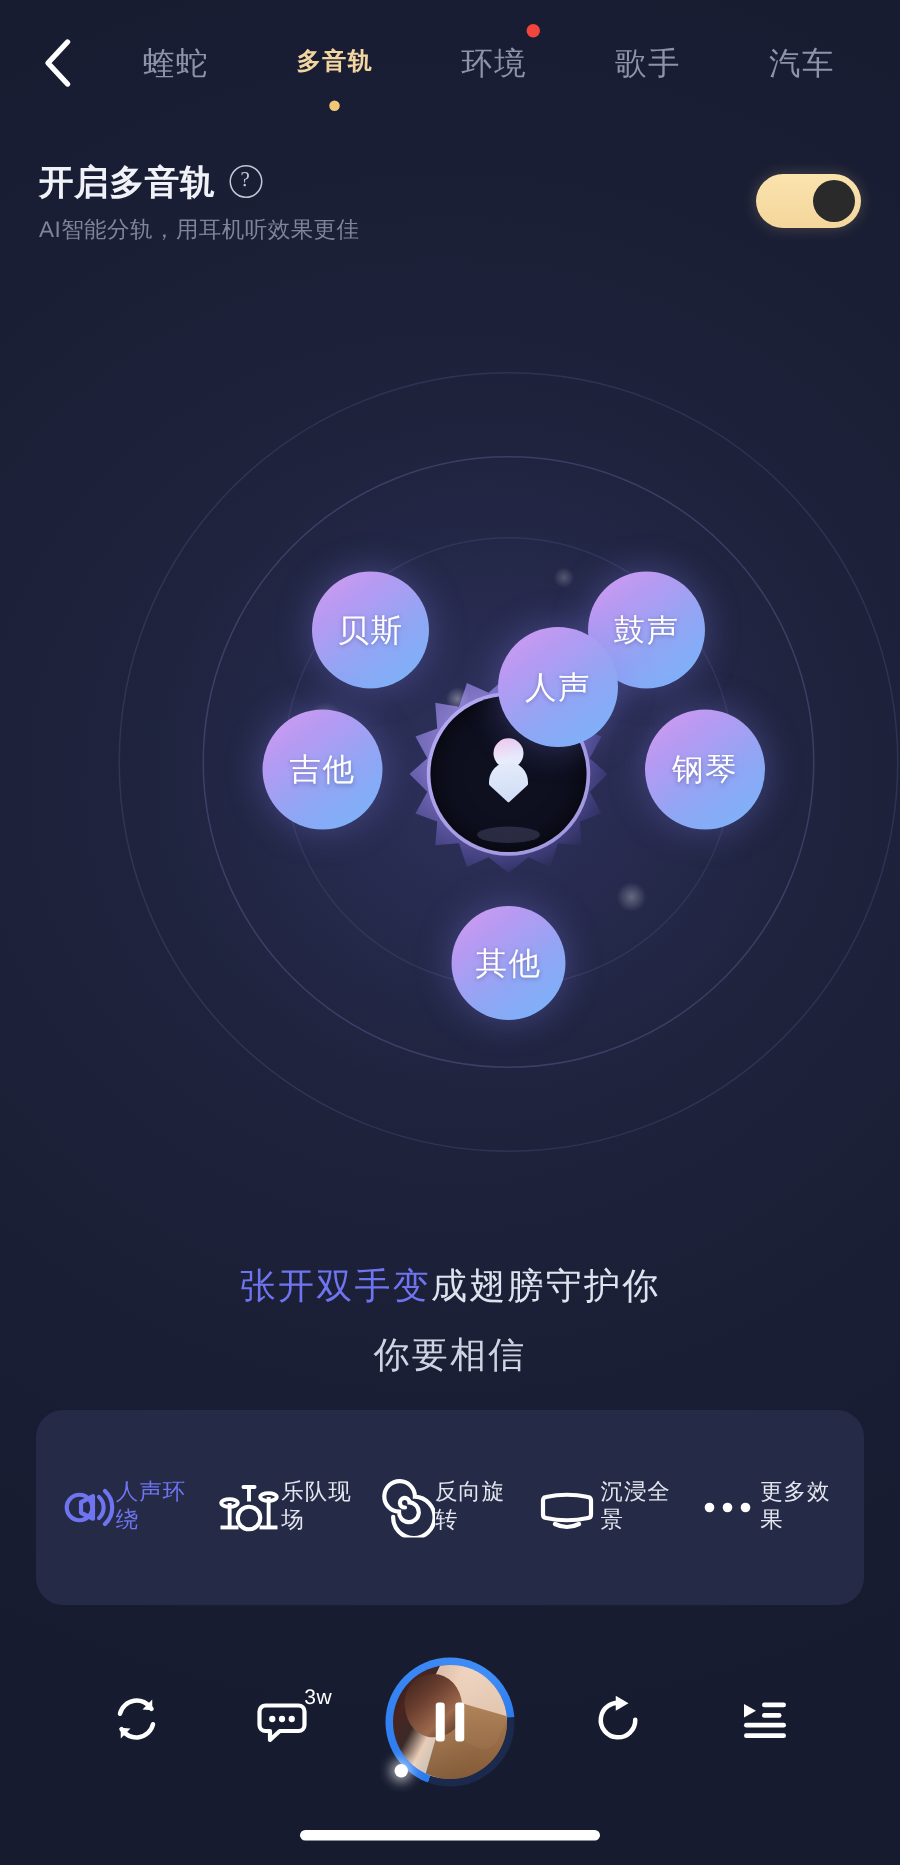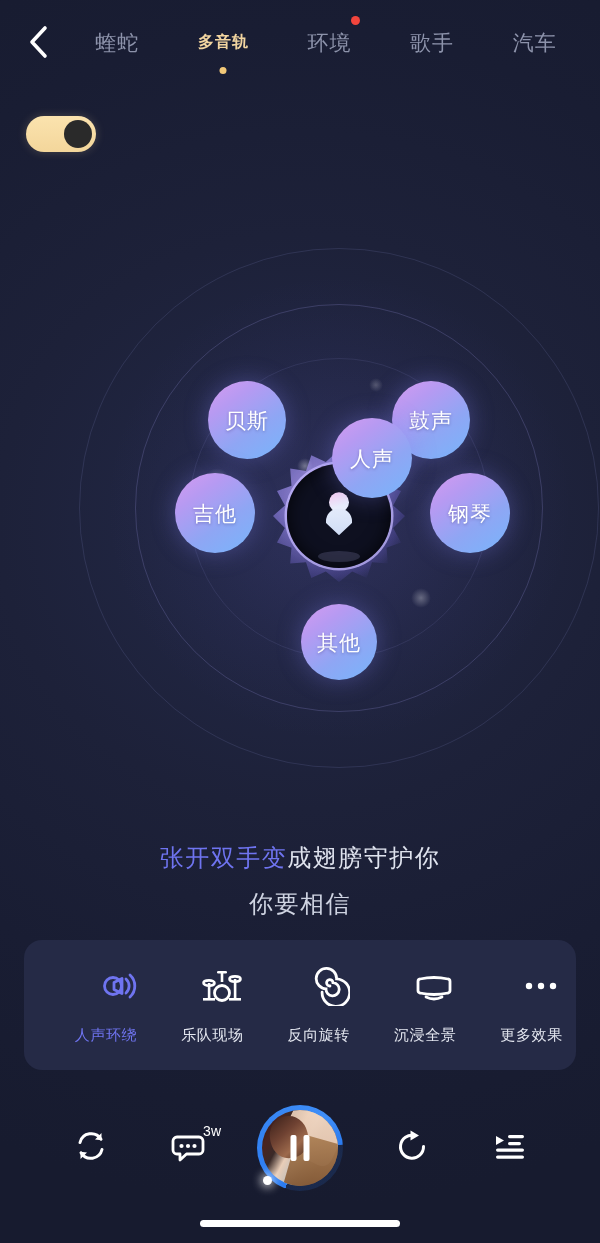--- a/index.html
+++ b/index.html
@@ -184,21 +184,21 @@
   .lyric-line.next { color:#cfd4e2; }
 
   
   .effects {
     position:absolute; left:24px; top:940px; width:552px; height:130px;
     background:#252a46; border-radius:18px;
     display:flex; align-items:center; justify-content:space-around;
     padding:0 10px;
   }
   .effect {
-    display:flex; flex-direction:column; align-items:flex-end; gap:20px;
+    display:flex; flex-direction:row; align-items:flex-start; gap:0;
     cursor:pointer; width:100px;
   }
   .effect .ico { height:40px; display:flex; align-items:center; justify-content:center; }
   .effect .nm { font-size:15px; color:#e3e6ef; letter-spacing:.6px; }
   .effect.active .nm { color:#6f74f0; }
 
   
   .playerbar {
     position:absolute; left:0; top:1100px; width:600px; height:96px;
     display:flex; align-items:center; justify-content:space-around;
@@ -290,20 +290,27 @@
         <div class="tab">
           <span class="lbl">歌手</span>
         </div>
         <div class="tab">
           <span class="lbl">汽车</span>
         </div>
       </div>
   </div>
 
   <div class="enable-row">
+    <div class="enable-txt">
+      <div class="enable-title-line">
+        <div class="enable-title">开启多音轨</div>
+        <div class="q-icon">?</div>
+      </div>
+      <div class="enable-sub">AI智能分轨，用耳机听效果更佳</div>
+    </div>
     <div class="switch">
       <div class="knob"></div>
     </div>
   </div>
 
   <div class="stage">
     <div class="glow-haze"></div>
     <div class="ring r1"></div>
     <div class="ring r2"></div>
     <div class="ring r3"></div>

